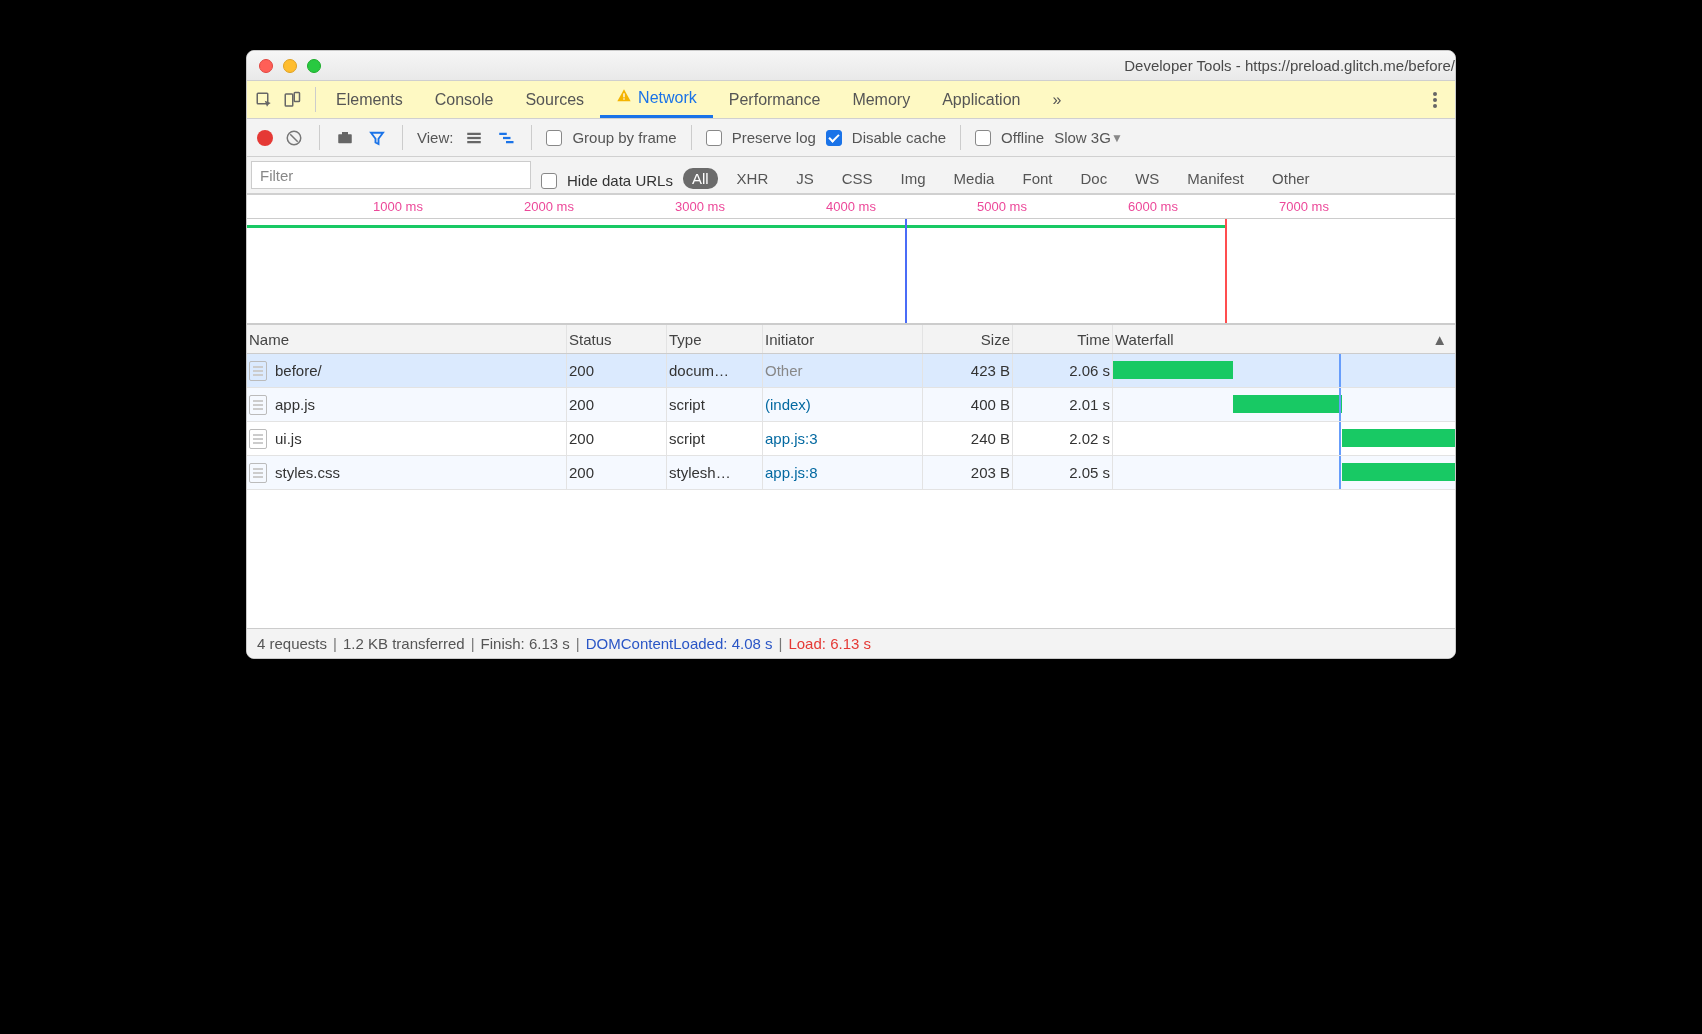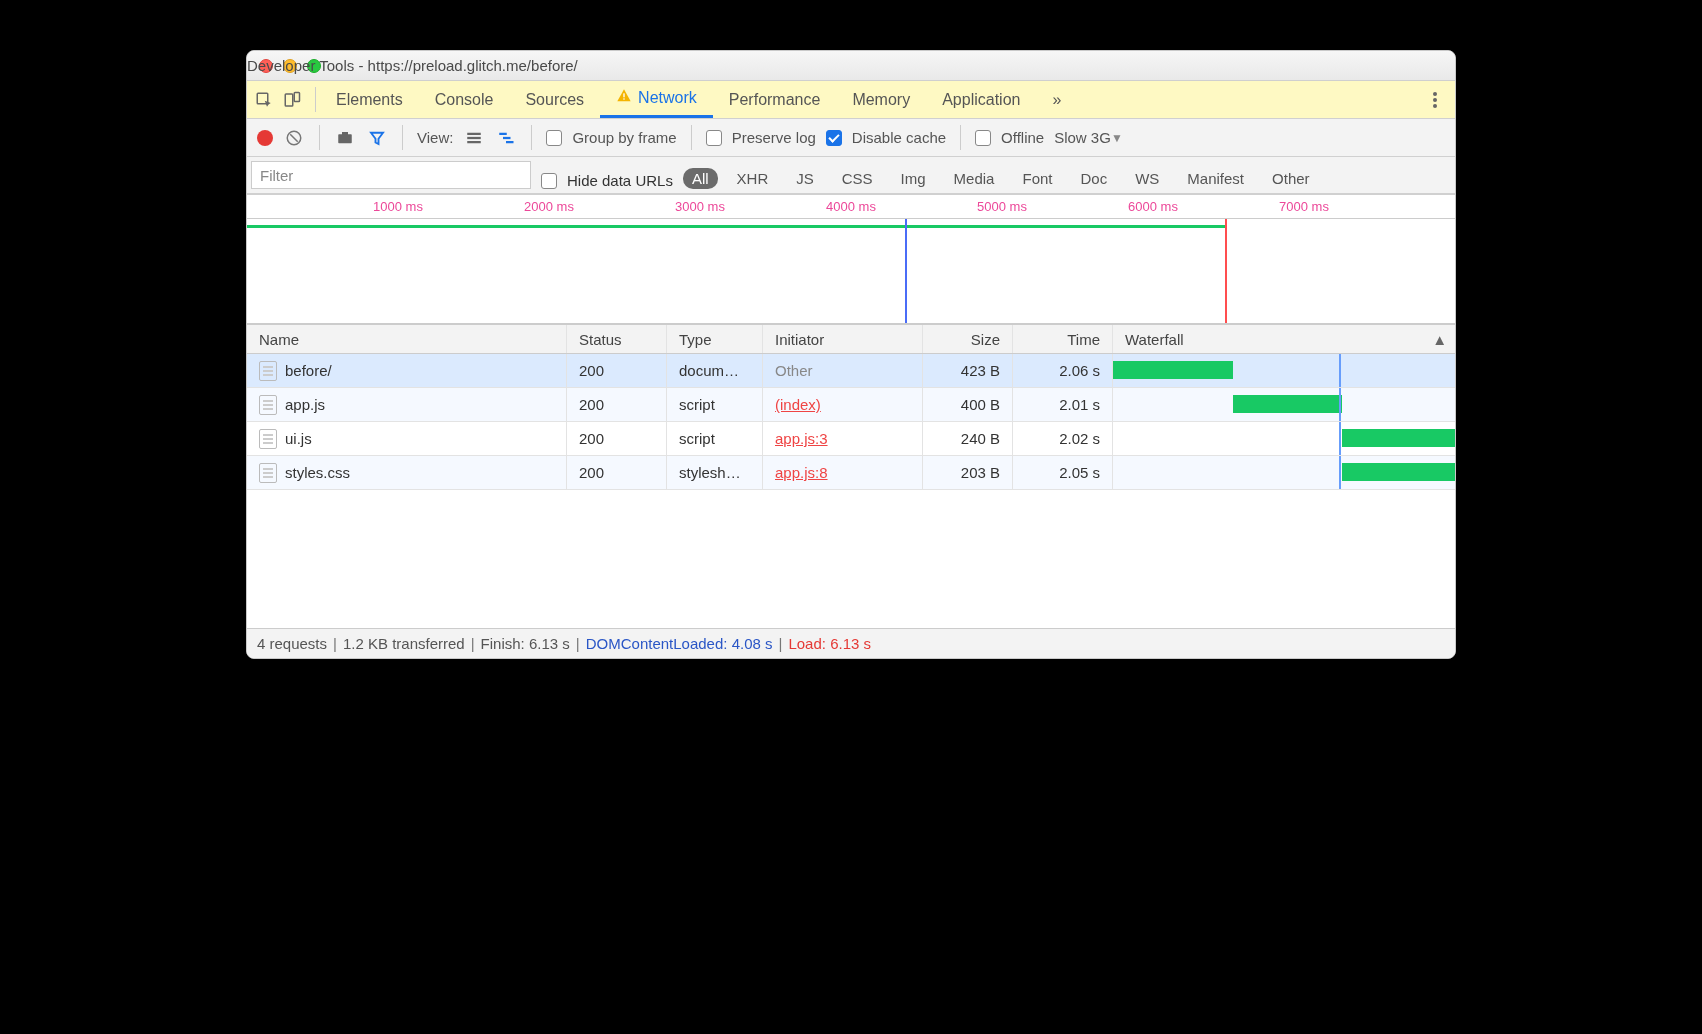--- a/index.html
+++ b/index.html
@@ -7,21 +7,21 @@
   body{background:#000;font-family:-apple-system,BlinkMacSystemFont,"Segoe UI",Helvetica,Arial,sans-serif;font-size:15px;color:#333;display:flex;align-items:flex-start;justify-content:center;padding-top:50px}
   .window{width:1210px;background:#fff;border-radius:8px;overflow:hidden;box-shadow:0 20px 60px rgba(0,0,0,.6);border:1px solid #c9c9c9}
 
   
   .titlebar{height:30px;background:linear-gradient(#f6f6f6,#e9e9e9);display:flex;align-items:center;border-bottom:1px solid #cfcfcf;position:relative}
   .traffic{display:flex;gap:10px;padding-left:12px}
   .tl{width:14px;height:14px;border-radius:50%}
   .tl.red{background:#ff5f57;border:1px solid #e14640}
   .tl.yellow{background:#ffbd2e;border:1px solid #dfa123}
   .tl.green{background:#28c940;border:1px solid #1dad2b}
-  .title{position:absolute;left:0;right:0;text-align:left;font-size:15px;color:#4a4a4a;pointer-events:none}
+  .title{position:absolute;left:0;right:0;text-align:right;font-size:15px;color:#4a4a4a;pointer-events:none}
 
   
   .tabs{height:38px;background:#fef9c3;display:flex;align-items:stretch;border-bottom:1px solid #d0d0d0;padding:0 6px}
   .tabs-left{display:flex;align-items:center;gap:6px;padding-right:8px}
   .ic{width:22px;height:22px;display:inline-flex;align-items:center;justify-content:center;color:#666;cursor:pointer}
   .ic svg{width:18px;height:18px}
   .tab{padding:0 16px;display:flex;align-items:center;color:#555;font-size:16px;cursor:pointer;gap:6px}
   .tab.active{color:#1a73e8;border-bottom:3px solid #1a73e8;font-weight:400}
   .tabs .grow{flex:1}
   .dots{width:28px;display:flex;align-items:center;justify-content:center;cursor:pointer}
@@ -49,35 +49,35 @@
   .ticks{height:24px;border-bottom:1px solid #ccc;position:relative;font-size:13px;color:#ec4899}
   .tick{position:absolute;top:4px;transform:translateX(-50%);white-space:nowrap}
   .ov-track{position:absolute;top:30px;left:0;right:0;height:3px;background:#18c964}
   .ov-load{position:absolute;top:24px;bottom:0;width:2px;background:#ff4d4f}
   .ov-dcl{position:absolute;top:24px;bottom:0;width:2px;background:#4a6cf7}
 
   
   .grid{display:flex;flex-direction:column}
   .hdr,.row{display:flex;align-items:stretch;border-bottom:1px solid #e3e3e3}
   .hdr{background:#f3f3f3;border-top:1px solid #ccc;border-bottom:1px solid #ccc;height:30px}
-  .cell{padding:5px 12px;font-size:15px;color:#333;display:flex;align-items:center;border-right:1px solid #e3e3e3;white-space:nowrap;overflow:hidden;text-overflow:ellipsis}
+  .cell{padding:5px 2px;font-size:15px;color:#333;display:flex;align-items:center;border-right:1px solid #e3e3e3;white-space:nowrap;overflow:hidden;text-overflow:ellipsis}
   .hdr .cell{color:#444;font-weight:400;cursor:pointer}
   .c-name{flex:0 0 320px}
   .c-status{flex:0 0 100px}
   .c-type{flex:0 0 96px}
   .c-init{flex:0 0 160px}
   .c-size{flex:0 0 90px;justify-content:flex-end}
   .c-time{flex:0 0 100px;justify-content:flex-end}
   .c-wf{flex:1;position:relative;border-right:none}
   .row{height:34px;background:#fff}
   .row:nth-child(even){background:#f5f9ff}
   .row.selected{background:#dbeafe}
   .fileic{width:18px;height:20px;margin-right:8px;border:1px solid #bbb;border-radius:2px;display:inline-flex;align-items:center;justify-content:center}
   .fileic::before{content:"";display:block;width:60%;height:2px;background:#ccc;box-shadow:0 4px 0 #ccc,0 -4px 0 #ccc}
-  .link{text-decoration:underline;color:#ef4444;cursor:pointer}
+  .link{color:#0369a1;cursor:pointer}
   .initOther{color:#888}
   .wf-track{position:absolute;top:0;bottom:0;left:0;right:0}
   .wf-bar{position:absolute;top:7px;height:18px;background:#18c964}
   .wf-line-dcl{position:absolute;top:0;bottom:0;width:2px;background:#679dfb}
   .sort-ind{position:absolute;right:8px;top:50%;transform:translateY(-50%);color:#666}
 
   .gridbody{height:274px;overflow:hidden}
 
   
   .status{height:30px;background:#f3f3f3;border-top:1px solid #ccc;display:flex;align-items:center;padding:0 10px;font-size:15px;color:#555;gap:6px}

